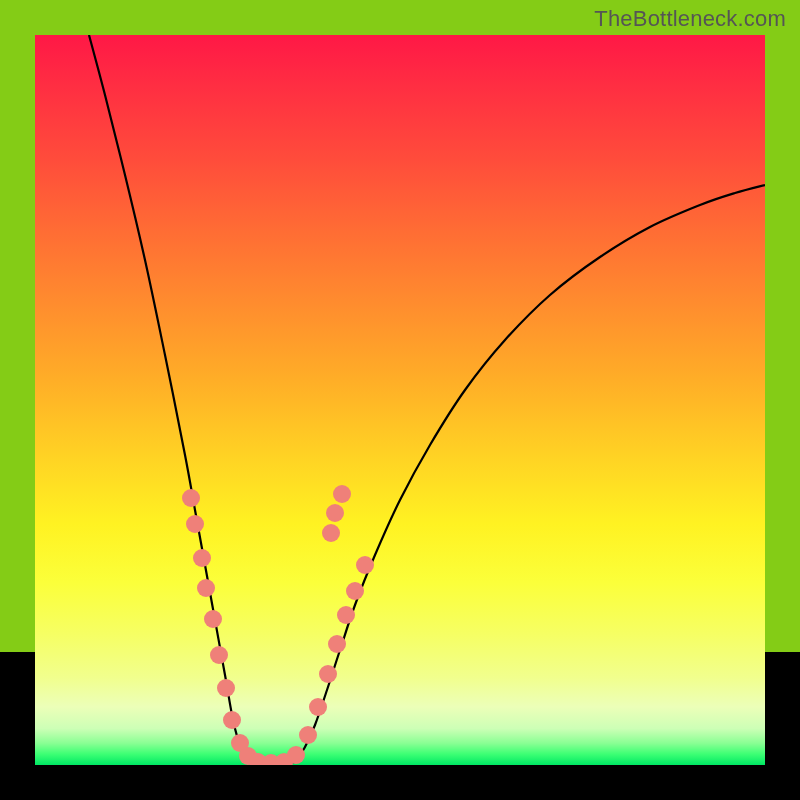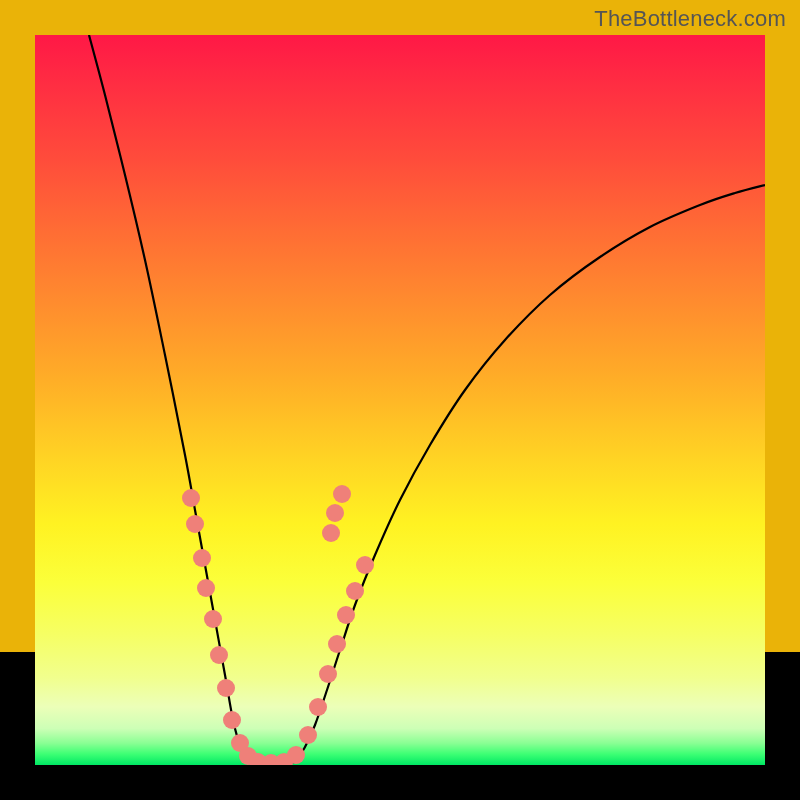--- a/index.html
+++ b/index.html
@@ -8,21 +8,21 @@
     width: 800px;
     height: 800px;
     overflow: hidden;
     background: #000;
     font-family: Arial, Helvetica, sans-serif;
   }
   .stage {
     position: relative;
     width: 800px;
     height: 652px;
-    background: #eab308;
+    background: #84cc16;
   }
   .plot-area {
     position: absolute;
     left: 35px;
     top: 35px;
     width: 730px;
     height: 730px;
     background: linear-gradient(to bottom,
       #ff1846 0%,
       #ff2e42 7%,

